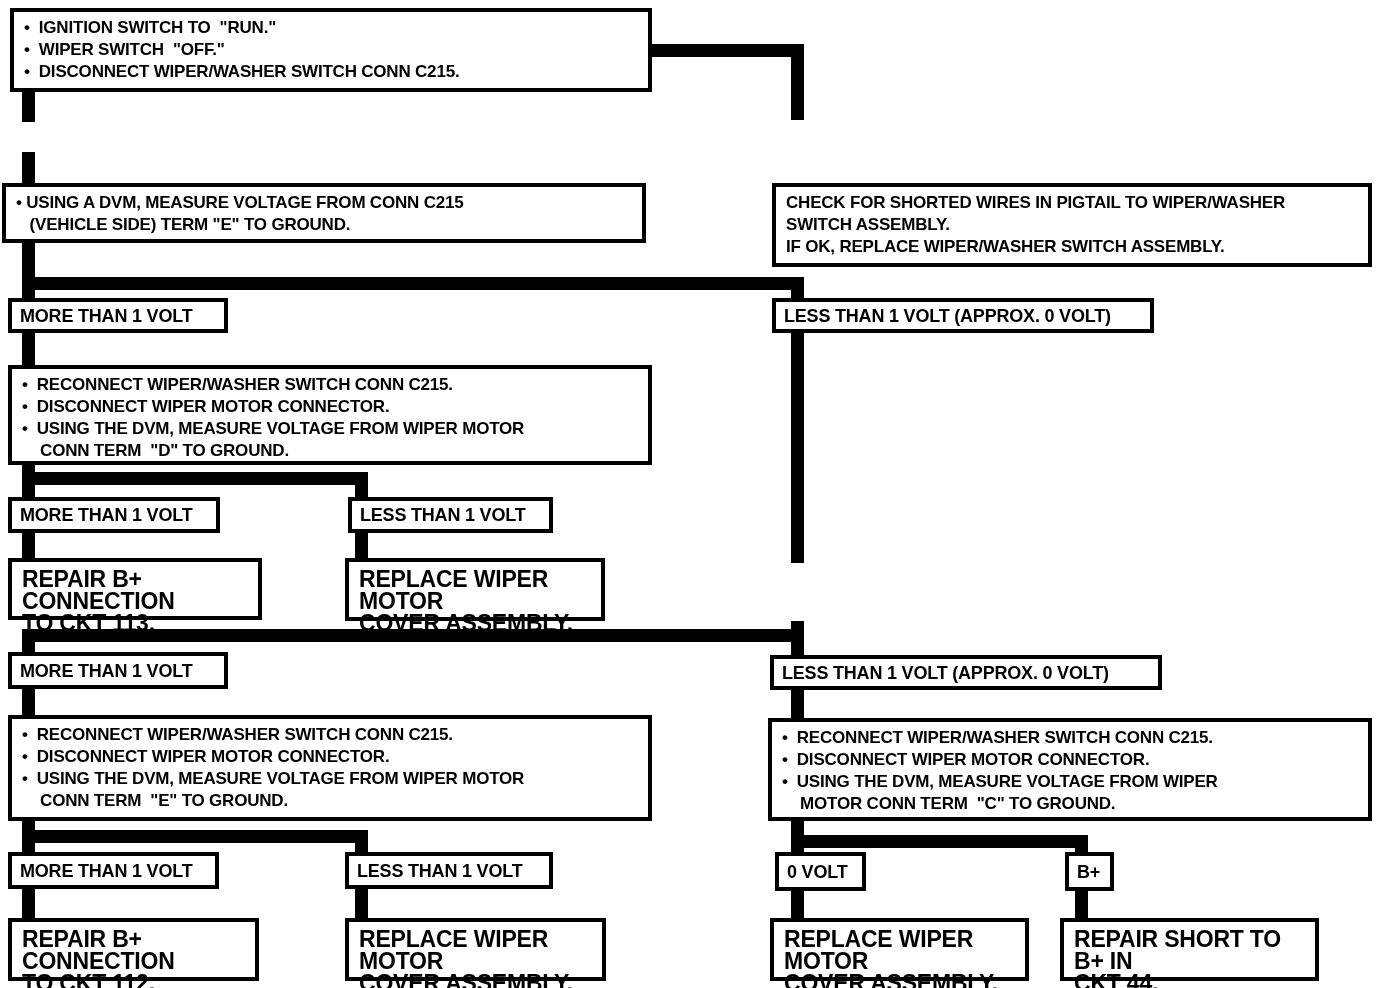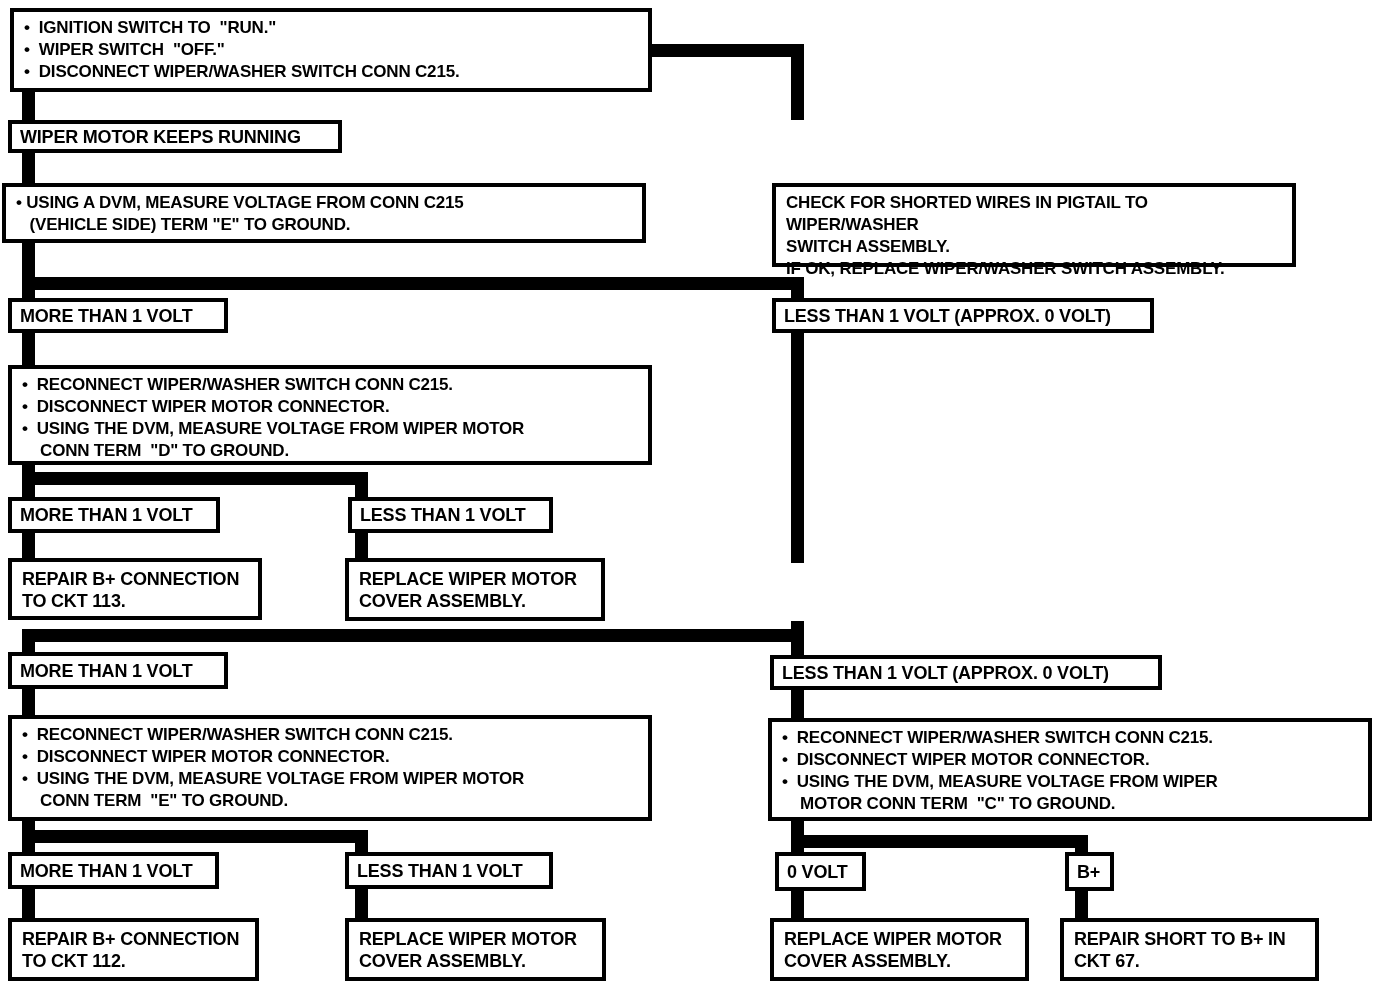--- a/index.html
+++ b/index.html
@@ -20,21 +20,21 @@
     white-space:pre-wrap;
     letter-spacing:-0.2px;
   }
   .big{ font-size:17px; line-height:22px; padding:5px 10px; }
   .sm{
     font-size:18px; line-height:20px;
     display:flex; align-items:center;
     padding:0 8px;
     white-space:nowrap;
   }
-  .res{ font-size:18px; line-height:22px; padding:6px 10px; }
+  .res{ font-size:23px; line-height:22px; padding:6px 10px; }
   .ln{ position:absolute; background:#000; }
 </style>
 </head>
 <body>
 
 <div id="canvas">
 
   <div class="ln" style="left:22px;top:92px;width:13px;height:30px;"></div>
   <div class="ln" style="left:652px;top:44px;width:152px;height:13px;"></div>
   <div class="ln" style="left:791px;top:44px;width:13px;height:76px;"></div>
@@ -62,27 +62,26 @@
   <div class="ln" style="left:1075px;top:835px;width:13px;height:17px;"></div>
   <div class="ln" style="left:22px;top:888px;width:13px;height:30px;"></div>
   <div class="ln" style="left:355px;top:888px;width:13px;height:30px;"></div>
   <div class="ln" style="left:791px;top:890px;width:13px;height:28px;"></div>
   <div class="ln" style="left:1075px;top:890px;width:13px;height:28px;"></div>
 
   <div class="node big" style="left:10px;top:8px;width:642px;height:84px;">•  IGNITION SWITCH TO  "RUN."
 •  WIPER SWITCH  "OFF."
 •  DISCONNECT WIPER/WASHER SWITCH CONN C215.</div>
 
-  <div class="node sm" style="left:8px;top:120px;width:334px;height:33px;">WIPER MOTOR KEEPS RUNNING</div>
 
 
   <div class="node big" style="left:2px;top:183px;width:644px;height:60px;">• USING A DVM, MEASURE VOLTAGE FROM CONN C215
    (VEHICLE SIDE) TERM "E" TO GROUND.</div>
 
-  <div class="node big" style="left:772px;top:183px;width:524px;height:84px;">CHECK FOR SHORTED WIRES IN PIGTAIL TO WIPER/WASHER
+  <div class="node big" style="left:772px;top:183px;width:600px;height:84px;">CHECK FOR SHORTED WIRES IN PIGTAIL TO WIPER/WASHER
 SWITCH ASSEMBLY.
 IF OK, REPLACE WIPER/WASHER SWITCH ASSEMBLY.</div>
 
   <div class="node sm" style="left:8px;top:298px;width:220px;height:35px;">MORE THAN 1 VOLT</div>
 
   <div class="node sm" style="left:772px;top:298px;width:382px;height:35px;">LESS THAN 1 VOLT (APPROX. 0 VOLT)</div>
 
   <div class="node big" style="left:8px;top:365px;width:644px;height:100px;">•  RECONNECT WIPER/WASHER SWITCH CONN C215.
 •  DISCONNECT WIPER MOTOR CONNECTOR.
 •  USING THE DVM, MEASURE VOLTAGE FROM WIPER MOTOR
@@ -124,15 +123,15 @@
   <div class="node res" style="left:8px;top:918px;width:251px;height:63px;">REPAIR B+ CONNECTION
 TO CKT 112.</div>
 
   <div class="node res" style="left:345px;top:918px;width:261px;height:63px;">REPLACE WIPER MOTOR
 COVER ASSEMBLY.</div>
 
   <div class="node res" style="left:770px;top:918px;width:259px;height:63px;">REPLACE WIPER MOTOR
 COVER ASSEMBLY.</div>
 
   <div class="node res" style="left:1060px;top:918px;width:259px;height:63px;">REPAIR SHORT TO B+ IN
-CKT 67.</div>
+CKT 44.</div>
 
 </div>
 
 </body></html>

